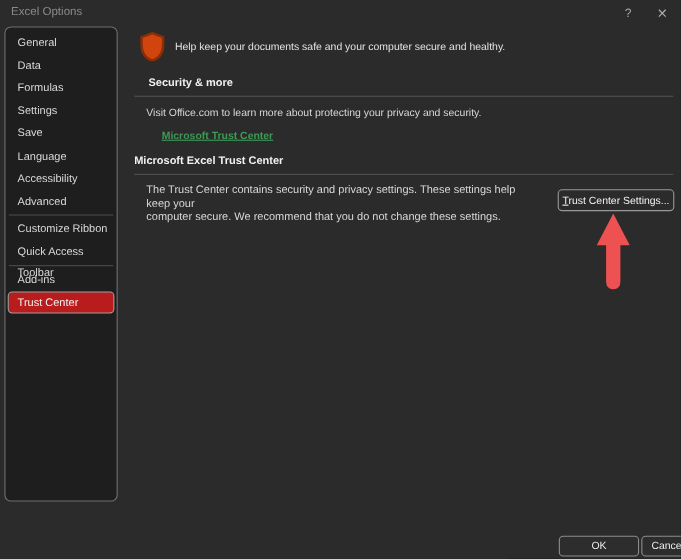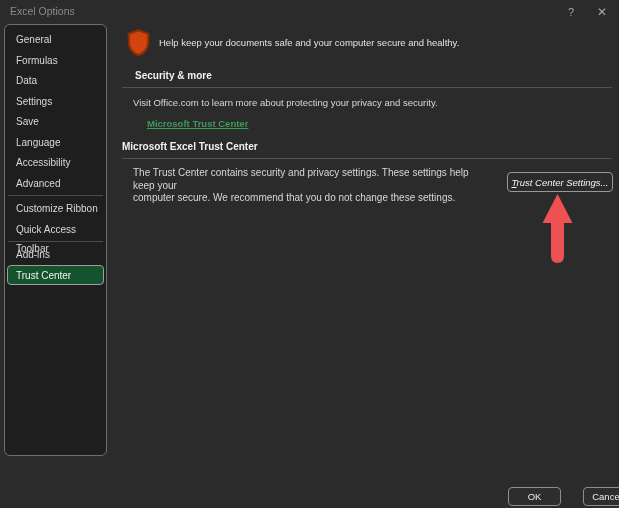--- a/index.html
+++ b/index.html
@@ -20,21 +20,21 @@
   
   .sidebar {
     position:absolute; left:4px; top:24px; width:103px; height:432px;
     background:#1e1e1e; border:1px solid #6f6f6f; border-radius:6px;
     padding-top:4px;
   }
   .side-item {
     height:20.5px; line-height:19px; padding-left:8px; margin:0 2px;
     font-size:10px; color:#d9d9d9; border:1px solid transparent; border-radius:4px;
   }
-  .side-item.selected { border-color:#9e9e9e; background:#14532d; color:#f2f2f2; }
+  .side-item.selected { border-color:#9e9e9e; background:#b91c1c; color:#f2f2f2; }
   .side-sep { height:1px; background:#4a4a4a; margin:2px 3px; }
 
   
   .intro-row { position:absolute; left:127px; top:29px; display:flex; align-items:center; gap:9px; }
   .intro-text { font-size:9.5px; color:#e3e3e3; }
 
   .sec-head { position:absolute; left:122px; font-size:10px; font-weight:bold; color:#f1f1f1; }
   .sec-rule { position:absolute; left:122px; width:490px; height:1px; background:#525252; }
   .head-1 { top:70px;padding-left:13px; } .rule-1 { top:87px; }
   .head-2 { top:141px; } .rule-2 { top:158px; }
@@ -43,49 +43,49 @@
   .trust-link { position:absolute; left:147px; top:118px; font-size:9.5px; font-weight:bold;
                 color:#3c9b57; text-decoration:underline; cursor:pointer; }
 
   .tc-para { position:absolute; left:133px; top:167px; width:352px;
              font-size:10px; line-height:12.5px; color:#d8d8d8; white-space:pre-line; }
 
   .tcs-button {
     position:absolute; left:507px; top:172px; width:106px; height:20px;
     background:#2b2b2b; border:1px solid #989898; border-radius:4px;
     color:#f2f2f2; font-size:9.5px; font-family:"Liberation Sans", sans-serif;
-    display:flex; align-items:center; justify-content:center; cursor:pointer;font-style:italic;
+    display:flex; align-items:center; justify-content:center; cursor:pointer;
   }
   .accel { text-decoration:underline; }
 
   .arrow-svg { position:absolute; left:540px; top:192px; }
 
   
   .footer-btn {
     position:absolute; top:487px; height:19px;
     background:#2d2d2d; border:1px solid #8d8d8d; border-radius:4px;
     color:#ececec; font-size:9.5px; font-family:"Liberation Sans", sans-serif;
     display:flex; align-items:center; justify-content:center; cursor:pointer;
   }
-  .ok-btn { left:508px; width:53px; }
+  .ok-btn { left:508px; width:73px; }
   .cancel-btn { left:567px; width:48px;margin-left:16px; }
 </style>
 </head>
 <body>
 
 <div class="dialog">
 
   <div class="title">Excel Options</div>
   <div class="tb-btn help-btn">?</div>
   <div class="tb-btn close-btn">✕</div>
 
   <div class="sidebar">
     <div class="side-item">General</div>
+    <div class="side-item">Data</div>
     <div class="side-item">Formulas</div>
-    <div class="side-item">Data</div>
     <div class="side-item">Settings</div>
     <div class="side-item">Save</div>
     <div class="side-item">Language</div>
     <div class="side-item">Accessibility</div>
     <div class="side-item">Advanced</div>
     <div class="side-sep"></div>
     <div class="side-item">Customize Ribbon</div>
     <div class="side-item">Quick Access Toolbar</div>
     <div class="side-sep"></div>
     <div class="side-item">Add-ins</div>

